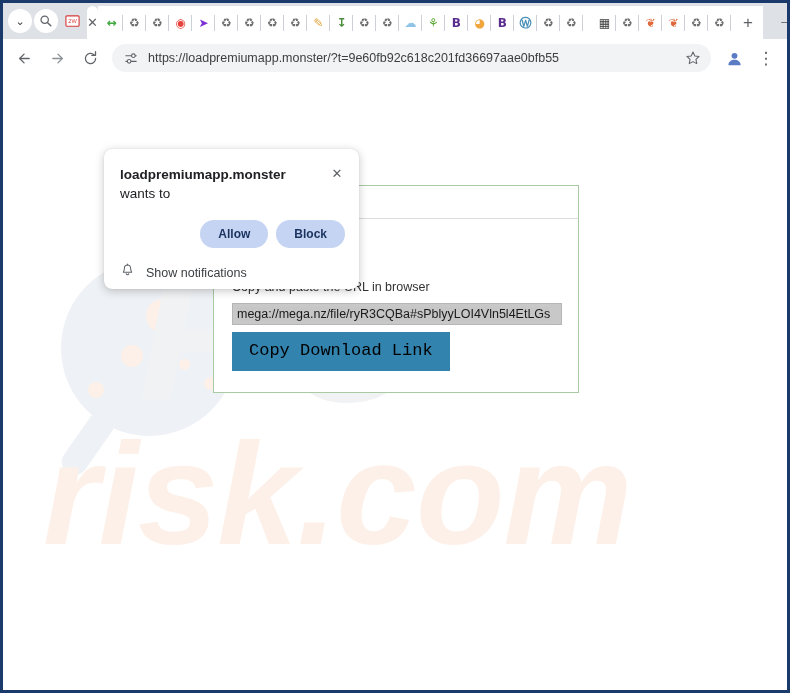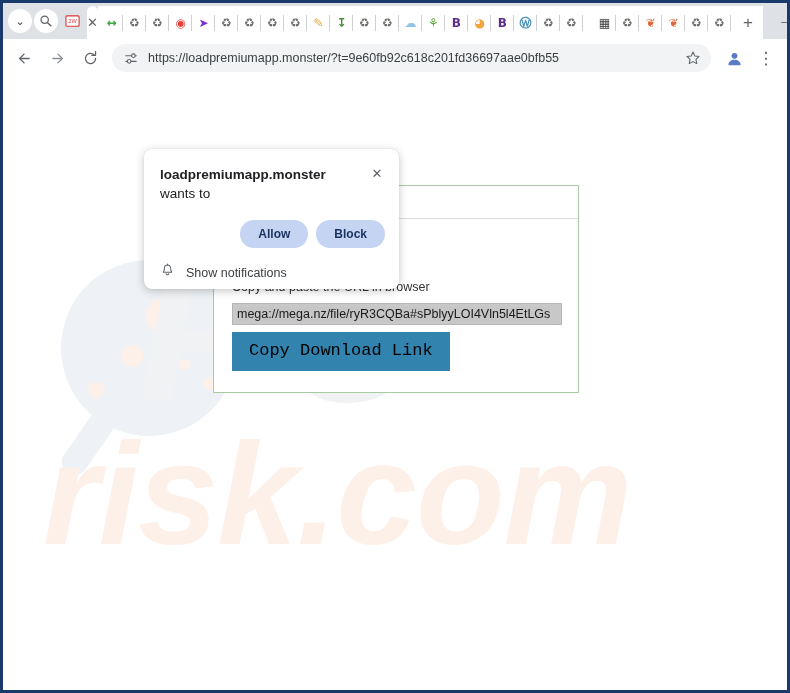--- a/index.html
+++ b/index.html
@@ -328,21 +328,21 @@
     color: #19325e;
     font-size: 12px;
     font-weight: bold;
     border: none;
     border-radius: 14px;
     padding: 7px 18px;
     cursor: pointer;
     font-family: "Liberation Sans", sans-serif;
   }
   
-  #notif-dialog { overflow: visible; margin-left: 40px; }
+  #notif-dialog { overflow: visible; }
 </style>
 </head>
 <body>
 
 <div id="window-frame">
   <div id="browser-window">
 
     <div id="tab-strip">
 
       <div class="tabstrip-left-btns">

